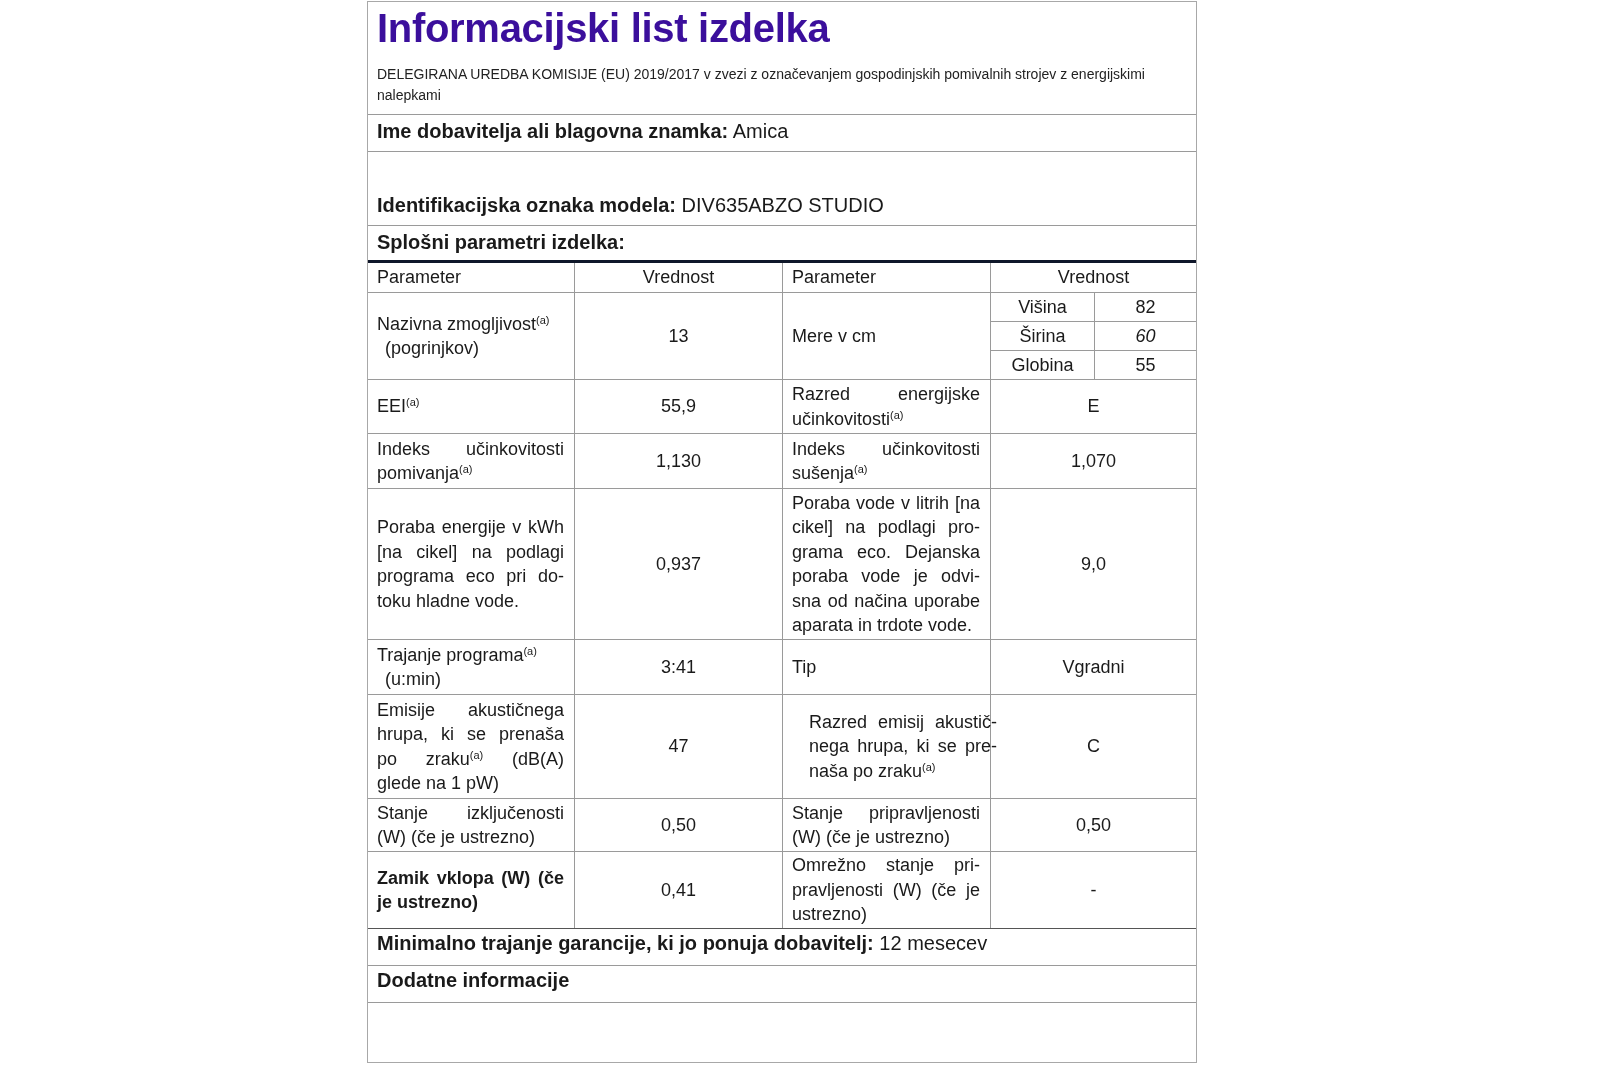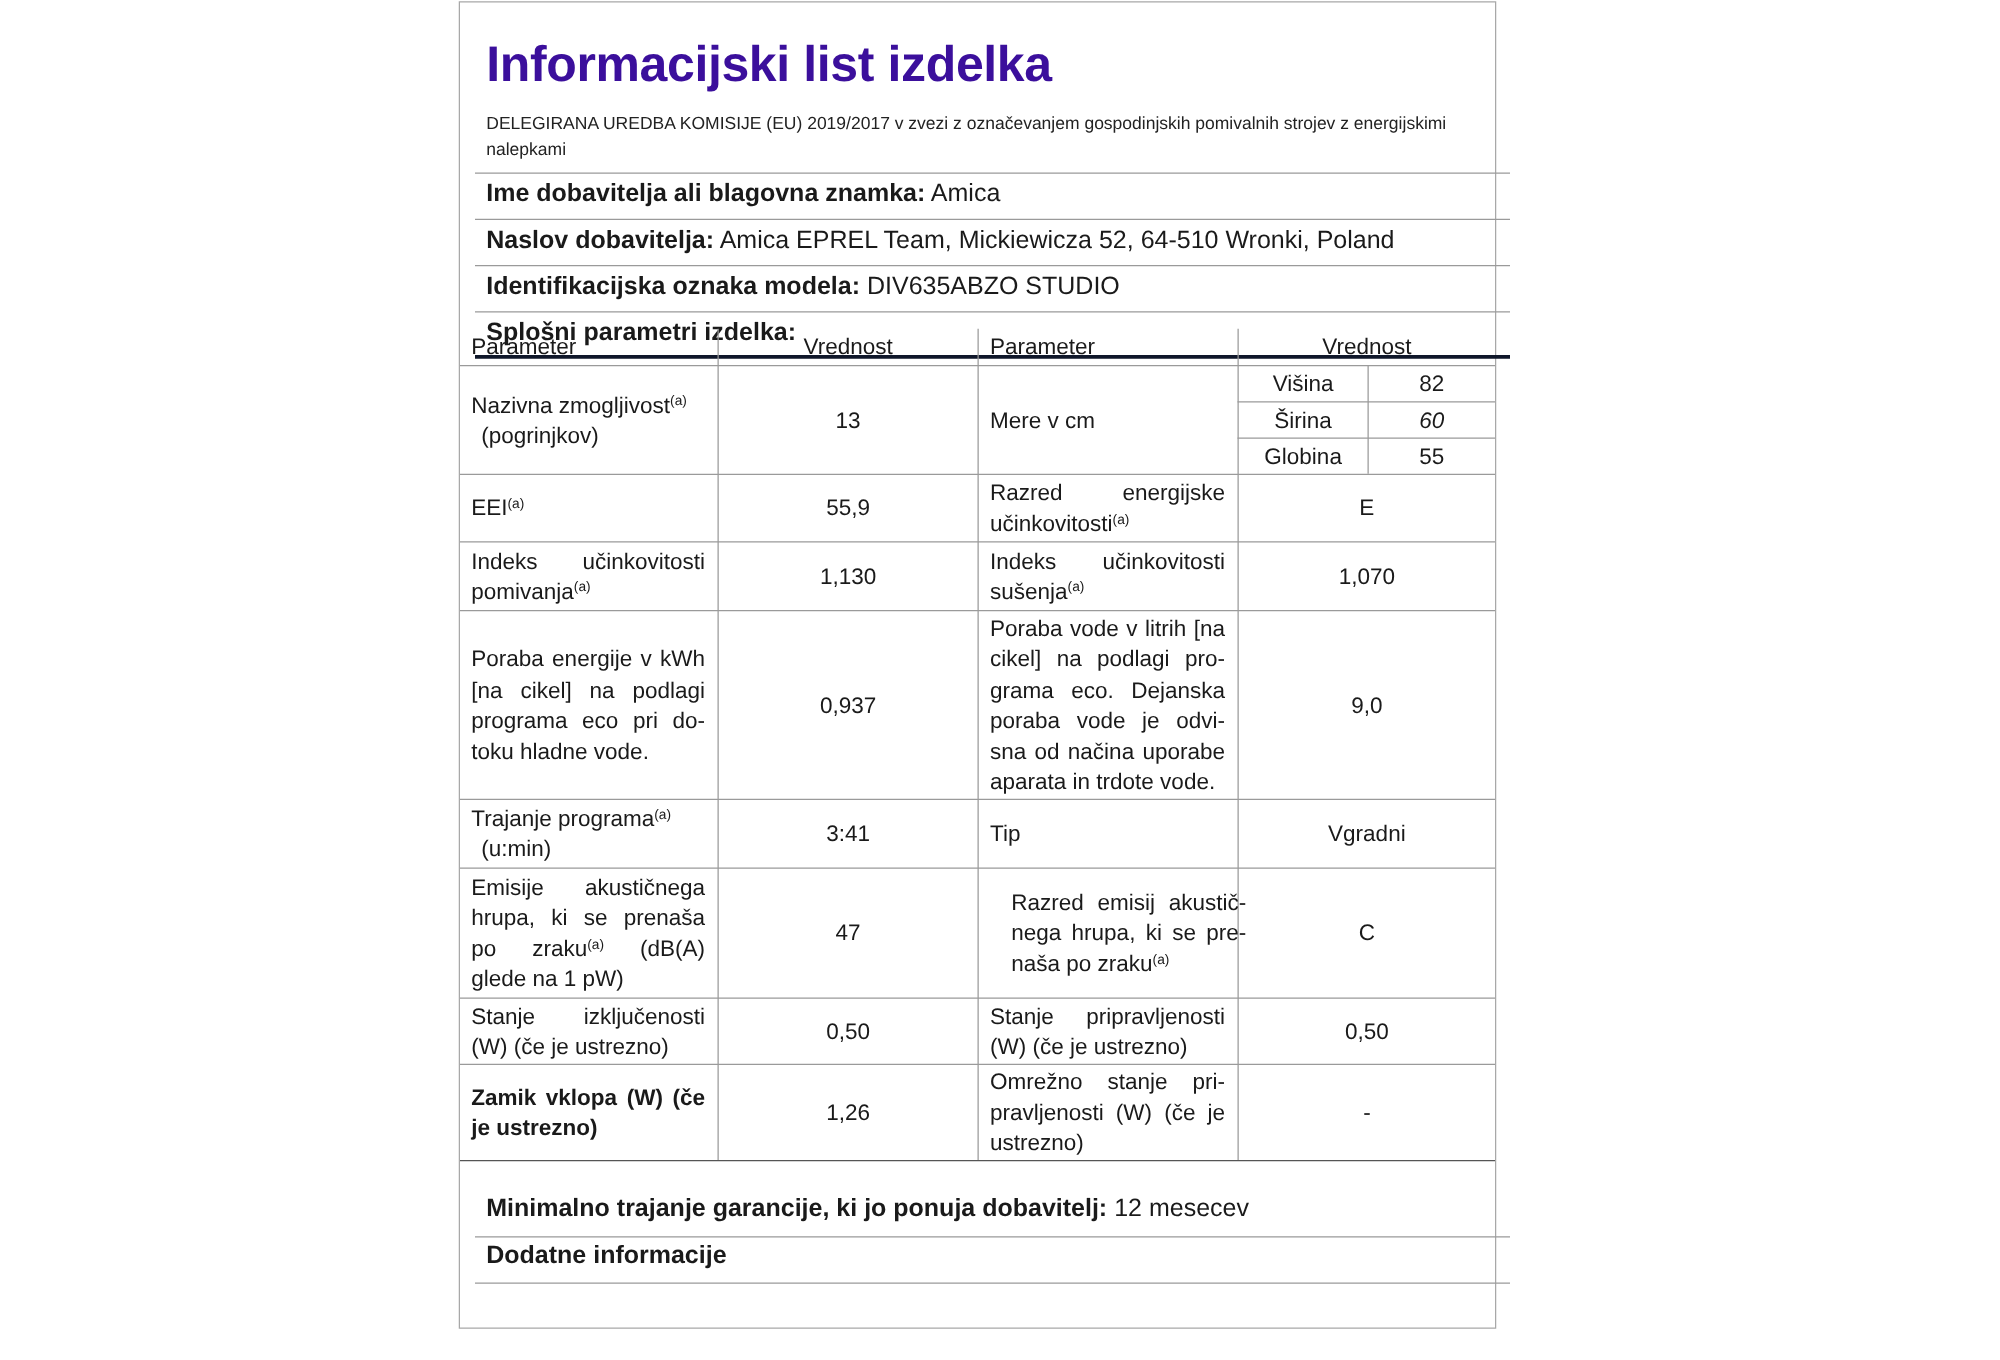--- a/index.html
+++ b/index.html
@@ -1,20 +1,20 @@
 <!DOCTYPE html>
 <html><head>
 <meta charset="utf-8">
 <style>
   html, body { margin: 0; padding: 0; background: #ffffff; }
   body { width: 1600px; height: 1088px; position: relative; overflow: hidden;
          font-family: "Liberation Sans", sans-serif; color: #1a1a1a; }
   .sheet { position: absolute; left: 367px; top: 1px; width: 830px; height: 1062px;
            border: 1px solid #a8a8a8; box-sizing: border-box; }
-  .row { position: absolute; left: 12px; width: 828px; border-bottom: 1px solid #9a9a9a; box-sizing: border-box; margin-top: 24px; }
+  .row { position: absolute; left: 0; width: 828px; border-bottom: 1px solid #9a9a9a; box-sizing: border-box; }
   .title { position: absolute; left: 9px; top: 4px; font-size: 40px; font-weight: bold;
            color: #3b0f9c; letter-spacing: -0.3px; }
   .subtitle { position: absolute; left: 9px; top: 62px; width: 815px; font-size: 14px;
               line-height: 21px; color: #222; }
   .field { position: absolute; left: 9px; font-size: 20px; line-height: 22px; }
   .field b { font-weight: bold; }
   .grid { position: absolute; left: 0; top: 261px; width: 828px; }
   .gcell { position: absolute; box-sizing: border-box; font-size: 18px; line-height: 24.5px; }
   .vline { position: absolute; width: 1px; background: #9a9a9a; }
   .hline { position: absolute; height: 1px; background: #9a9a9a; }
@@ -33,26 +33,20 @@
     <div class="subtitle">DELEGIRANA UREDBA KOMISIJE (EU) 2019/2017 v zvezi z označevanjem gospodinjskih pomivalnih strojev z energijskimi nalepkami</div>
   </div>
 
   <div class="row" style="top:113px;height:37px;">
     <div class="field" style="top:5px;">
       <b>Ime dobavitelja ali blagovna znamka:</b>
       <span>Amica</span>
     </div>
   </div>
 
-  <div class="row" style="top:150px;height:37px;">
-    <div class="field" style="top:5px;">
-      <b>Naslov dobavitelja:</b>
-      <span>Amica EPREL Team, Mickiewicza 52, 64-510 Wronki, Poland</span>
-    </div>
-  </div>
 
   <div class="row" style="top:187px;height:37px;">
     <div class="field" style="top:5px;">
       <b>Identifikacijska oznaka modela:</b>
       <span>DIV635ABZO STUDIO</span>
     </div>
   </div>
 
   <div class="row" style="top:224px;height:37px;border-bottom:3px solid #0f172a;">
     <div class="field" style="top:5px;">
@@ -136,21 +130,21 @@
       <div><span>Razred emisij akustič-nega hrupa, ki se pre-naša po zraku</span><sup>(a)</sup></div>
     </div>
     <div class="gcell val" style="left:623px;top:432px;width:205px;height:103px;">C</div>
 
     <div class="gcell param flex-v" style="left:0;top:536px;width:206px;height:52px;">Stanje izključenosti (W) (če je ustrezno)</div>
     <div class="gcell val" style="left:207px;top:536px;width:207px;height:52px;">0,50</div>
     <div class="gcell param flex-v" style="left:415px;top:536px;width:207px;height:52px;">Stanje pripravljenosti (W) (če je ustrezno)</div>
     <div class="gcell val" style="left:623px;top:536px;width:205px;height:52px;">0,50</div>
 
     <div class="gcell param flex-v" style="left:0;top:589px;width:206px;height:76px;font-weight:bold;">Zamik vklopa (W) (če je ustrezno)</div>
-    <div class="gcell val" style="left:207px;top:589px;width:207px;height:76px;">1,26</div>
+    <div class="gcell val" style="left:207px;top:589px;width:207px;height:76px;">0,41</div>
     <div class="gcell param flex-v" style="left:415px;top:589px;width:207px;height:76px;">Omrežno stanje pri-pravljenosti (W) (če je ustrezno)</div>
     <div class="gcell val" style="left:623px;top:589px;width:205px;height:76px;">-</div>
   </div>
 
   <div class="row" style="top:927px;height:37px;">
     <div class="field" style="top:3px;">
       <b>Minimalno trajanje garancije, ki jo ponuja dobavitelj:</b>
       <span>12 mesecev</span>
     </div>
   </div>

